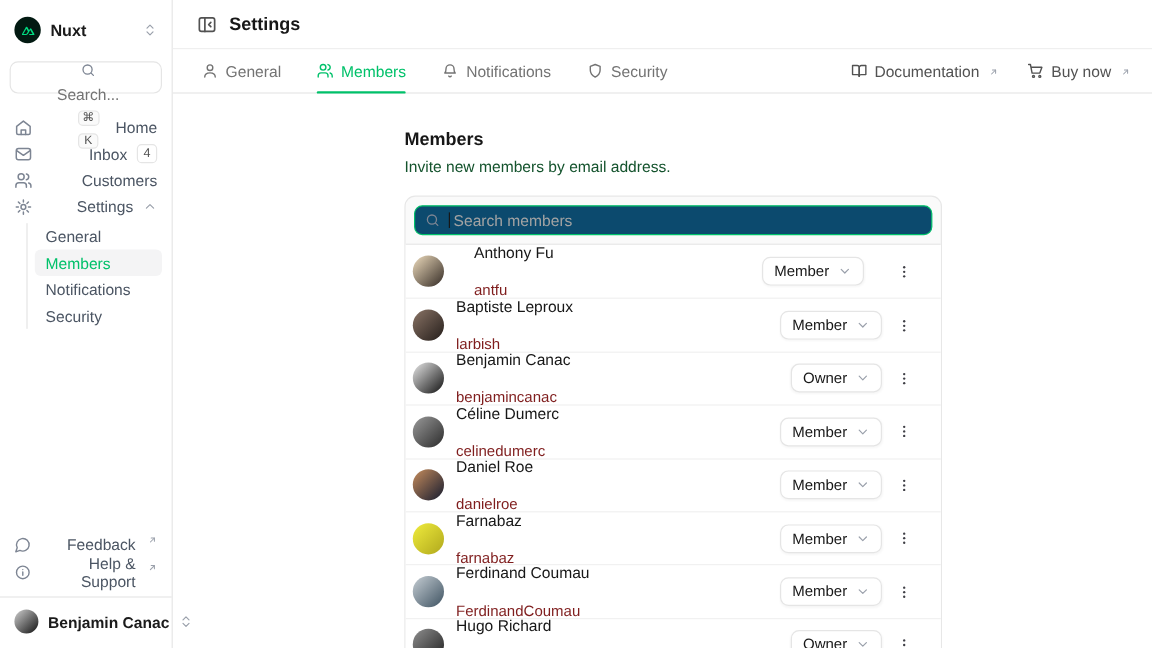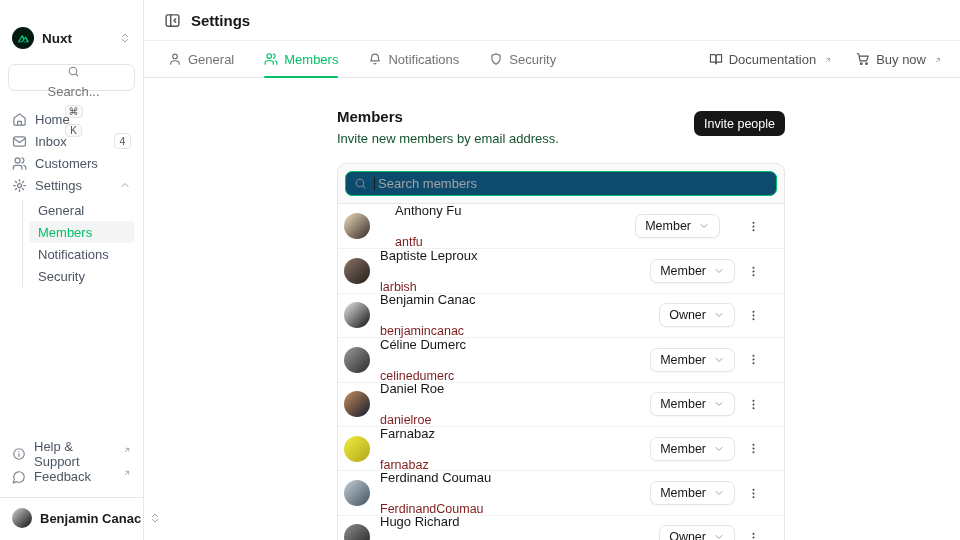--- a/index.html
+++ b/index.html
@@ -3,39 +3,39 @@
 <meta charset="utf-8">
 <style>
   * { margin:0; padding:0; box-sizing:border-box; }
   html,body { width:960px; height:540px; overflow:hidden; background:#fff;
     font-family:"Liberation Sans","DejaVu Sans",sans-serif; color:#171717; }
   svg { display:block; }
   .app { display:flex; width:960px; height:540px; }
 
   
   .sidebar { width:144px; min-width:144px; border-right:1px solid #e7e7e7;
-    display:flex; flex-direction:column; padding:25px 8px 8px; }
+    display:flex; flex-direction:column; padding:12px 8px 8px; }
   .workspace { display:flex; align-items:center; gap:8px; padding:2px 4px 0; margin-bottom:15px; cursor:pointer; }
   .logo-circle { width:22px; height:22px; border-radius:50%; background:#021a12;
     display:flex; align-items:center; justify-content:center; flex:none; }
   .workspace-name { flex:1; font-size:13.5px; font-weight:700; color:#1b1b1b; }
   .icon-muted { color:#9aa0ab; }
   .icon-dim { color:#7d8593; }
 
   .search-box { display:flex; align-items:center; gap:6px; height:27px;
     border:1px solid #e5e5e5; border-radius:7px; padding:0 4px 0 8px;
     margin-bottom:17px; cursor:text; background:#fff;flex-direction:column; }
   .search-box .ph { flex:1; font-size:13px; color:#737373; }
   .kbd { min-width:17px; height:17px; border:1px solid #e5e5e5; border-radius:4px;
     background:#fafafa; color:#525252; font-size:10px; display:flex;
     align-items:center; justify-content:center; padding:0 3px; }
 
   .nav-item { display:flex; align-items:center; gap:8px; height:22px;
     padding:0 4px; border-radius:5px; cursor:pointer; }
-  .nav-item .lbl { flex:1; font-size:13px; font-weight:500; color:#4b5563; }
+  .nav-item .lbl { flex:1; font-size:13px; font-weight:500; color:#4b5563;text-align:right; }
   .badge { min-width:17px; height:16px; border:1px solid #e5e5e5; border-radius:4px;
     font-size:10.5px; color:#525252; display:flex; align-items:center;
     justify-content:center; padding:0 3px; background:#fff; }
 
   .subnav { border-left:1px solid #e5e5e5; margin:3px 0 0 14px; padding-left:6px; }
   .subnav-item { height:22px; display:flex; align-items:center; padding:0 9px;
     font-size:13px; color:#4b5563; border-radius:5px; cursor:pointer; }
   .subnav-item.active { background:#f4f4f5; color:var(--green); font-weight:500; }
 
   .sidebar-spacer { flex:1; }
@@ -184,41 +184,41 @@
         <div class="subnav-item">Notifications</div>
         <div class="subnav-item">Security</div>
       </div>
     </nav>
 
     <div class="sidebar-spacer"></div>
 
     <div class="side-foot">
       <div class="nav-item">
         <span class="icon-dim">
+          <svg width="14" height="14" viewBox="0 0 24 24" fill="none" stroke="currentColor" stroke-width="2" stroke-linecap="round" stroke-linejoin="round">
+              <path d="M7.9 20A9 9 0 1 0 4 16.1L2 22Z"></path>
+            </svg>
+        </span>
+        <span class="lbl">Feedback</span>
+        <span class="ext-arrow">
+          <svg width="8" height="8" viewBox="0 0 24 24" fill="none" stroke="currentColor" stroke-width="2.6" stroke-linecap="round" stroke-linejoin="round">
+              <path d="M7 17 17 7"></path>
+              <path d="M9 7h8v8"></path>
+            </svg>
+        </span>
+      </div>
+      <div class="nav-item">
+        <span class="icon-dim">
           <svg width="14" height="14" viewBox="0 0 24 24" fill="none" stroke="currentColor" stroke-width="2" stroke-linecap="round">
               <circle cx="12" cy="12" r="9"></circle>
               <path d="M12 8h.01"></path>
               <path d="M12 11.5V16"></path>
             </svg>
         </span>
         <span class="lbl">Help &amp; Support</span>
-        <span class="ext-arrow">
-          <svg width="8" height="8" viewBox="0 0 24 24" fill="none" stroke="currentColor" stroke-width="2.6" stroke-linecap="round" stroke-linejoin="round">
-              <path d="M7 17 17 7"></path>
-              <path d="M9 7h8v8"></path>
-            </svg>
-        </span>
-      </div>
-      <div class="nav-item">
-        <span class="icon-dim">
-          <svg width="14" height="14" viewBox="0 0 24 24" fill="none" stroke="currentColor" stroke-width="2" stroke-linecap="round" stroke-linejoin="round">
-              <path d="M7.9 20A9 9 0 1 0 4 16.1L2 22Z"></path>
-            </svg>
-        </span>
-        <span class="lbl">Feedback</span>
         <span class="ext-arrow">
           <svg width="8" height="8" viewBox="0 0 24 24" fill="none" stroke="currentColor" stroke-width="2.6" stroke-linecap="round" stroke-linejoin="round">
               <path d="M7 17 17 7"></path>
               <path d="M9 7h8v8"></path>
             </svg>
         </span>
       </div>
 
       <div class="sidebar-divider"></div>
 
@@ -322,21 +322,20 @@
       </div>
     </div>
 
     <div class="content">
       <div class="page">
         <div class="page-head">
           <div>
             <div class="page-title">Members</div>
             <div class="page-desc">Invite new members by email address.</div>
           </div>
-          <button class="invite-btn">Invite people</button>
         </div>
 
         <div class="card">
           <div class="card-search">
             <div class="search-members">
               <span class="icon-dim">
                 <svg width="13" height="13" viewBox="0 0 24 24" fill="none" stroke="currentColor" stroke-width="2" stroke-linecap="round">
                     <circle cx="11" cy="11" r="7"></circle>
                     <path d="m20 20-3.5-3.5"></path>
                   </svg>

